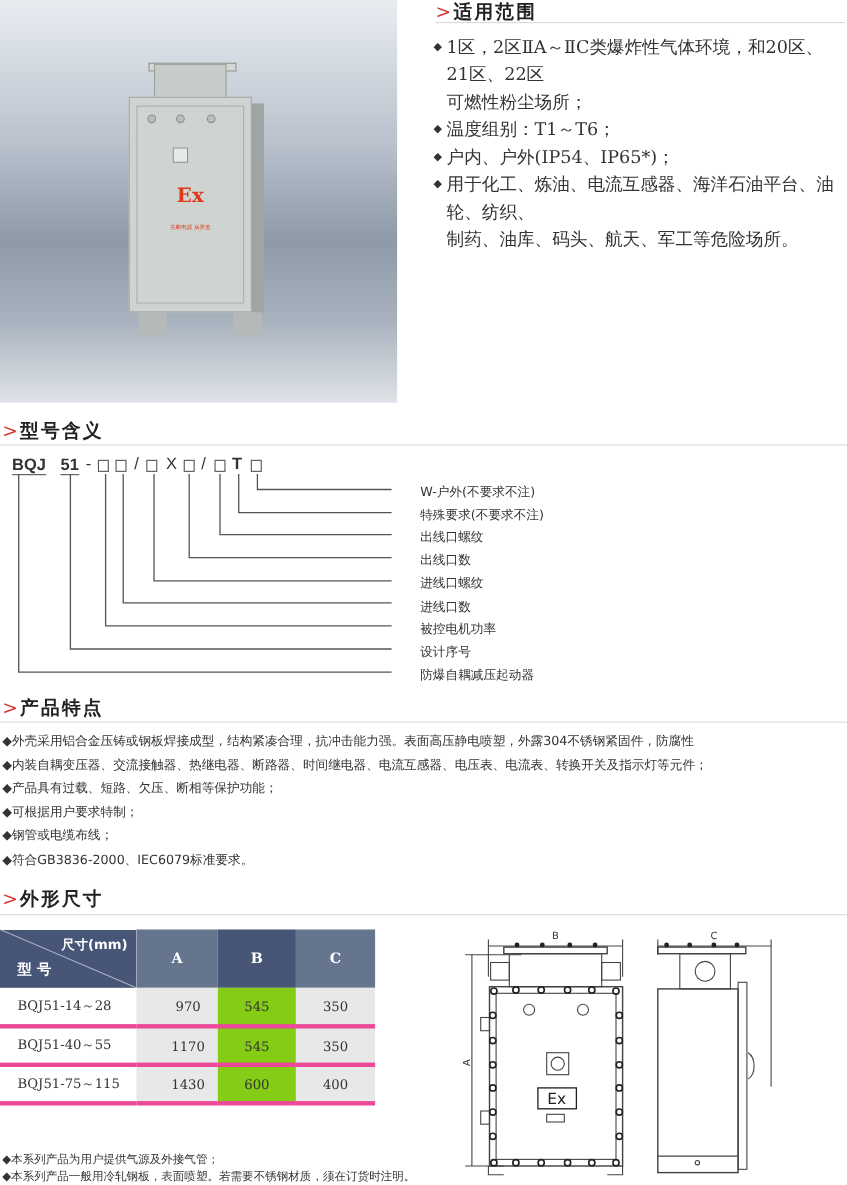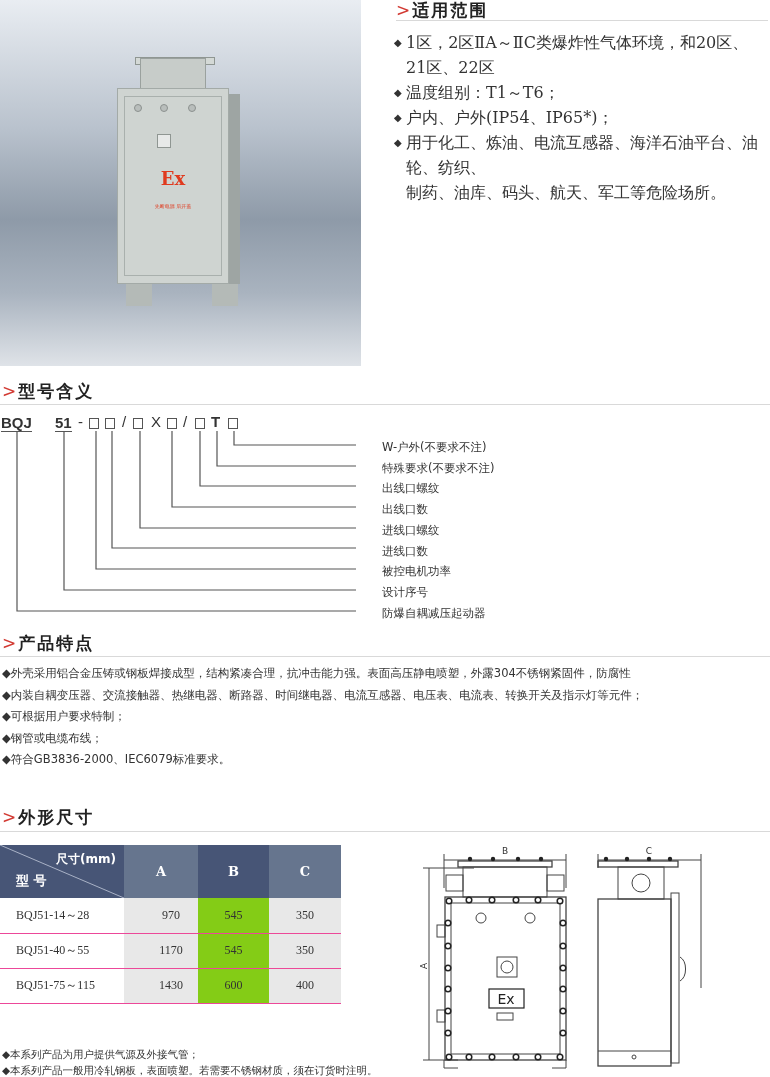--- a/index.html
+++ b/index.html
@@ -37,21 +37,21 @@
   .box { display: inline-block; width: 10px; height: 11px; border: 1.5px solid #555; }
   .uline { border-bottom: 1.5px solid #555; }
   .legend { font-family: "DejaVu Sans", sans-serif; font-size: 11.5px; color: #333; }
 
   
   .feat { left: 2px; top: 663px; width: 768px; font-family: "DejaVu Sans", sans-serif; font-size: 11.5px; line-height: 21.5px; color: #333; white-space: nowrap; }
 
   
   table.dim { border-collapse: collapse; left: 0; top: 845px; width: 341px; font-family: "DejaVu Serif", serif; }
   table.dim th { height: 53px; color: #ffffff; font-size: 13px; font-weight: bold; }
-  table.dim td { height: 35px; font-size: 12px; color: #333; text-align: center; border-bottom: 1px solid #ec4899; font-family: Liberation Serif, serif; }
+  table.dim td { height: 35px; font-size: 12px; color: #333; text-align: center; border-bottom: 4px solid #ec4899; }
   table.dim td.model { text-align: left; padding-left: 16px; background: #fff; }
   .th-corner { background: #475576; position: relative; width: 124px; }
   .th-a { background: #66758e; width: 74px; }
   .th-b { background: #475576; width: 71px; }
   .th-c { background: #66758e; width: 72px; }
   .td-a { background: #e8e8e8; padding-left: 20px; }
   .td-b { background: #84cc16; }
   .td-c { background: #e8e8e8; }
 
   .notes { left: 2px; top: 1046px; font-family: "DejaVu Sans", sans-serif; font-size: 10.5px; line-height: 16px; color: #333; white-space: nowrap; }
@@ -75,33 +75,34 @@
   <div class="abs foot" style="left:212px;top:284px;"></div>
 </div>
 
 <div class="abs sec-head" style="left:396px;top:-1px;">
   <span class="arrow">&gt;</span>
   <span>适用范围</span>
 </div>
 <div class="abs rule" style="left:396px;top:20px;width:372px;"></div>
 <div class="abs scope">
   <div class="item">1区，2区ⅡA～ⅡC类爆炸性气体环境，和20区、21区、22区</div>
+  <div class="cont">可燃性粉尘场所；</div>
   <div class="item">温度组别：T1～T6；</div>
   <div class="item">户内、户外(IP54、IP65*)；</div>
   <div class="item">用于化工、炼油、电流互感器、海洋石油平台、油轮、纺织、</div>
   <div class="cont">制药、油库、码头、航天、军工等危险场所。</div>
 </div>
 
 <div class="abs sec-head" style="left:2px;top:380px;">
   <span class="arrow">&gt;</span>
   <span>型号含义</span>
 </div>
 <div class="abs rule" style="left:0;top:404px;width:770px;"></div>
 
-<div class="abs code" style="left:1px;top:414px;">
+<div class="abs code" style="left:11px;top:414px;">
   <span class="uline">BQJ</span>
 </div>
 <div class="abs code" style="left:55px;top:414px;">
   <span class="uline">51</span>
 </div>
 <div class="abs code" style="left:78px;top:413px;font-weight:normal;">-</div>
 <div class="abs box" style="left:89px;top:418px;"></div>
 <div class="abs box" style="left:105px;top:418px;"></div>
 <div class="abs code" style="left:122px;top:413px;font-weight:normal;">/</div>
 <div class="abs box" style="left:133px;top:418px;"></div>
@@ -138,20 +139,21 @@
 </div>
 
 <div class="abs sec-head" style="left:2px;top:632px;">
   <span class="arrow">&gt;</span>
   <span>产品特点</span>
 </div>
 <div class="abs rule" style="left:0;top:656px;width:770px;"></div>
 <div class="abs feat">
   <div>◆<span>外壳采用铝合金压铸或钢板焊接成型，结构紧凑合理，抗冲击能力强。表面高压静电喷塑，外露304不锈钢紧固件，防腐性</span></div>
   <div>◆<span>内装自耦变压器、交流接触器、热继电器、断路器、时间继电器、电流互感器、电压表、电流表、转换开关及指示灯等元件；</span></div>
+  <div>◆<span>产品具有过载、短路、欠压、断相等保护功能；</span></div>
   <div>◆<span>可根据用户要求特制；</span></div>
   <div>◆<span>钢管或电缆布线；</span></div>
   <div>◆<span>符合GB3836-2000、IEC6079标准要求。</span></div>
 </div>
 
 <div class="abs sec-head" style="left:2px;top:806px;">
   <span class="arrow">&gt;</span>
   <span>外形尺寸</span>
 </div>
 <div class="abs rule" style="left:0;top:831px;width:770px;"></div>

